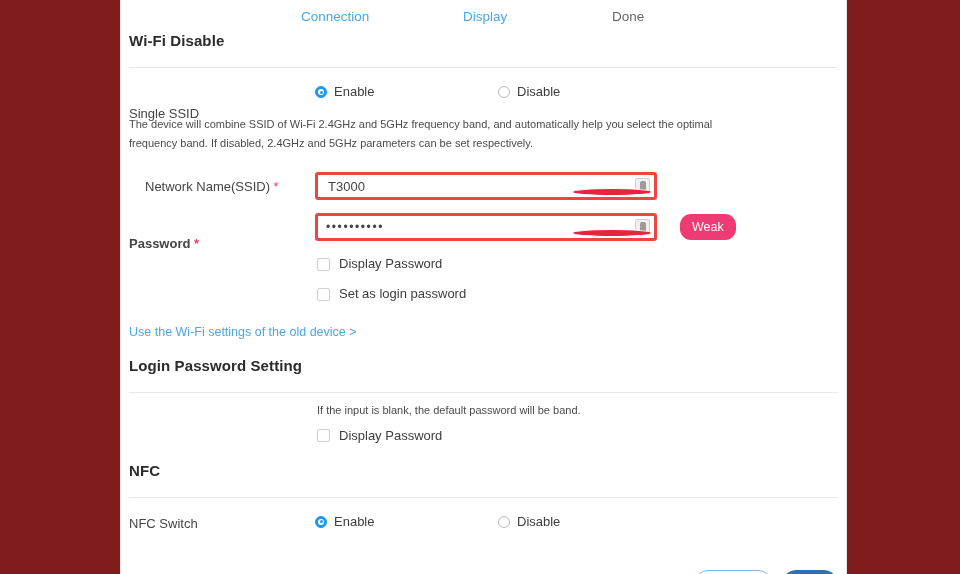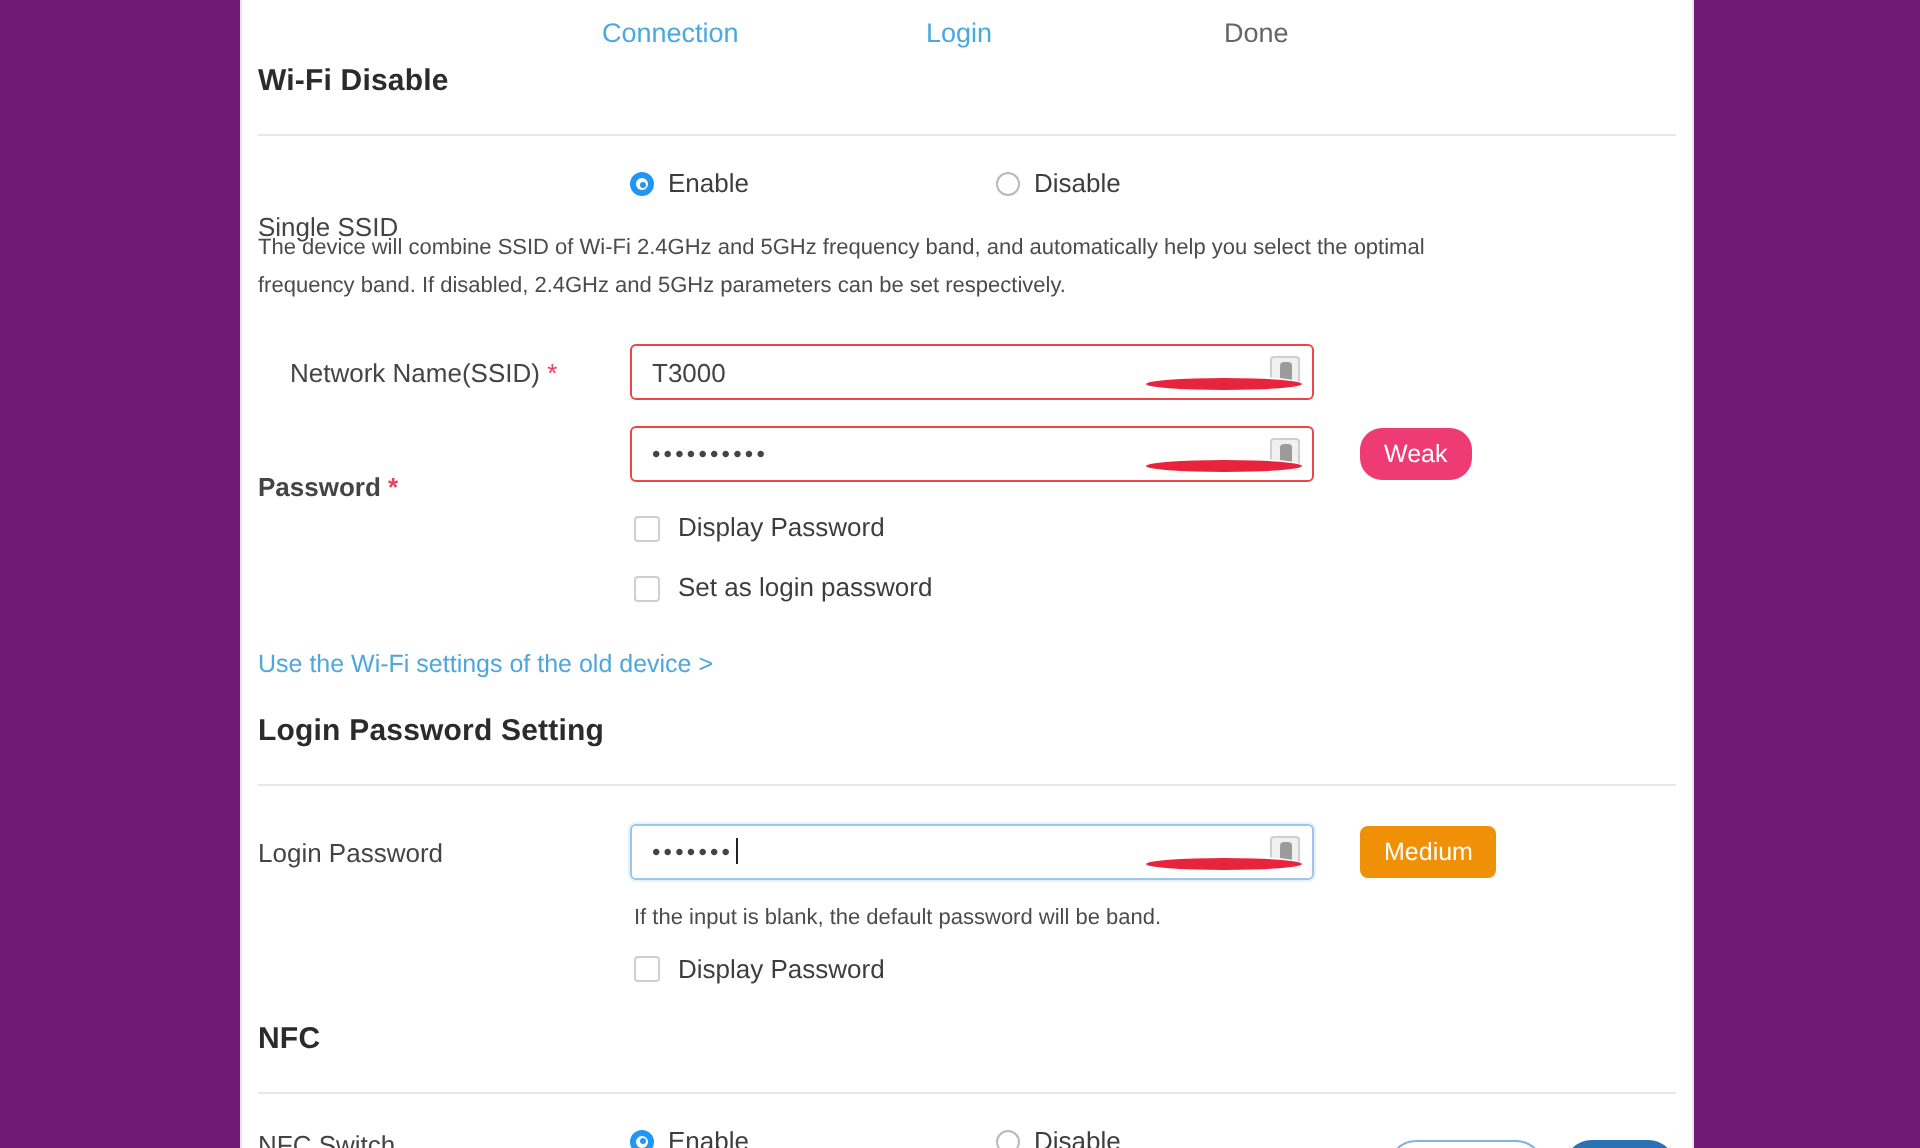--- a/index.html
+++ b/index.html
@@ -15,21 +15,21 @@
     font-size: 13px;
     color: #333333;
     overflow: hidden;
     position: relative;
   }
 
   
   .page {
     position: absolute;
     inset: 0;
-    background: #701a75;
+    background: #7f1d1d;
   }
   .panel {
     position: absolute;
     left: 120px;
     top: -40px;
     width: 725px;
     bottom: -10px;
     background: #ffffff;
     border-left: 1px solid #e6e6e6;
     border-right: 1px solid #e6e6e6;
@@ -140,21 +140,21 @@
     z-index: 2;
   }
   .radio-label { font-size: 13px; color: #3d3d3d; line-height: 16px; }
 
   
   .field-wrap { position: relative; display: inline-block; }
   .field {
     width: 342px;
     height: 28px;
     box-sizing: border-box;
-    border: 1px solid #ef4444;
+    border: 3px solid #ef4444;
     border-radius: 3px;
     background: #ffffff;
     padding: 0 30px 0 10px;
     font-family: "Liberation Sans", sans-serif;
     font-size: 13px;
     color: #444444;
     outline: none;
   }
   .field.focused {
     border: 1px solid #9fc6e8;
@@ -295,21 +295,21 @@
 <body>
 
 <div class="page">
   <div class="panel">
 
     <div class="steps">
       <div class="step s1 step-active">
         <span>Connection</span>
       </div>
       <div class="step s2 step-current">
-        <span>Login</span>
+        <span>Display</span>
       </div>
       <div class="step s3 step-todo">
         <span>Done</span>
       </div>
     </div>
 
     <div class="content">
 
       <div class="section-title" style="margin-bottom:18px;">Wi-Fi Disable</div>
       <div class="rule"></div>
@@ -369,32 +369,20 @@
         <span class="cb-label">Set as login password</span>
       </div>
 
       <div style="margin-top:22px;">
         <a class="link" href="#">Use the Wi-Fi settings of the old device &gt;</a>
       </div>
 
       <div class="section-title" style="margin-top:18px; margin-bottom:18px;">Login Password Setting</div>
       <div class="rule"></div>
 
-      <div class="row" style="margin-top:19px; height:30px;">
-        <div class="label" style="position:absolute; left:0; top:6px;">Login Password</div>
-        <div class="field-wrap" style="position:absolute; left:186px; top:0;">
-          <input class="field focused" type="text" readonly="" value="" style="">
-          <span class="field-val"><span class="dots">•••••••</span><span class="caret"></span></span>
-          <span class="pm-icon">
-            <span class="body"></span>
-            <span class="badge"></span>
-          </span>
-        </div>
-        <div class="badge badge-medium" style="position:absolute; left:551px; top:1px;">Medium</div>
-      </div>
 
       <div class="desc" style="margin-top:8px; margin-left:188px;">If the input is blank, the default password will be band.</div>
 
       <div class="cb-row" style="margin-top:8px; margin-left:188px;">
         <span class="cb-box"></span>
         <span class="cb-label">Display Password</span>
       </div>
 
       <div class="section-title" style="margin-top:18px; margin-bottom:18px;">NFC</div>
       <div class="rule"></div>

